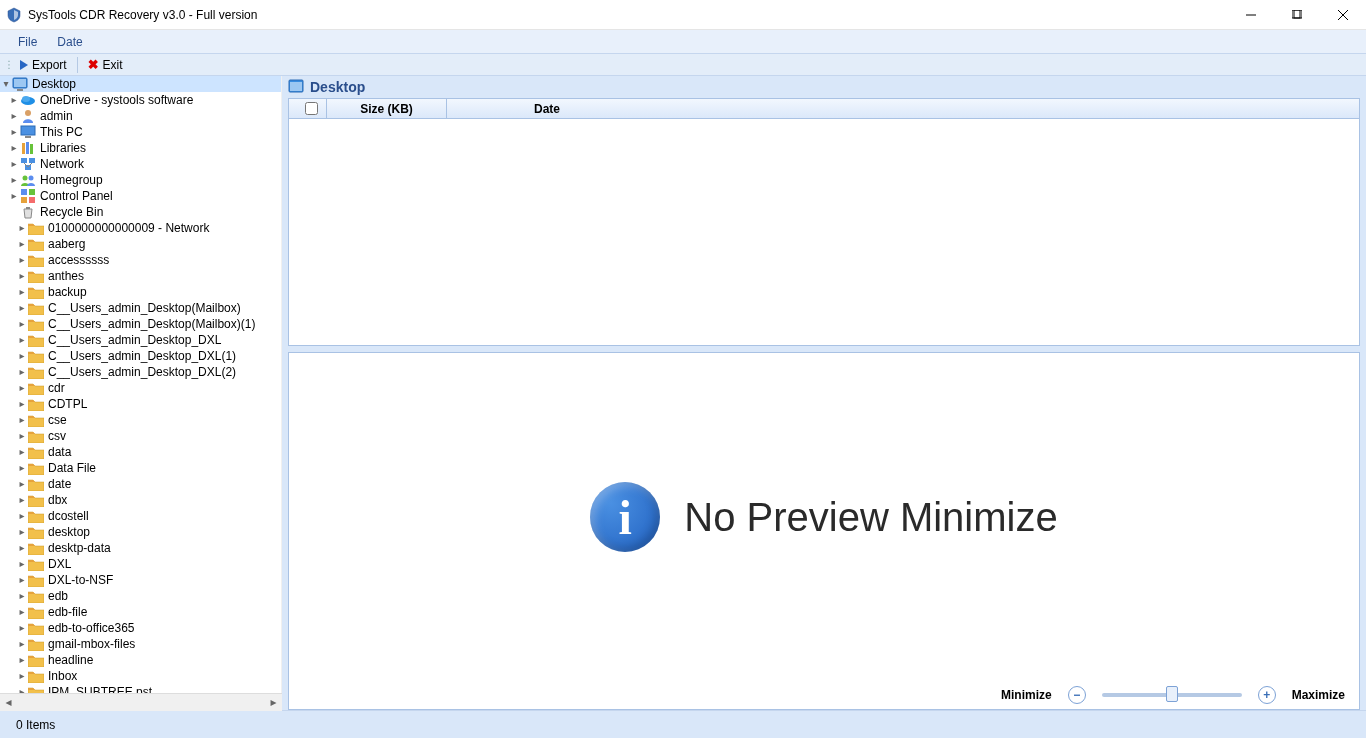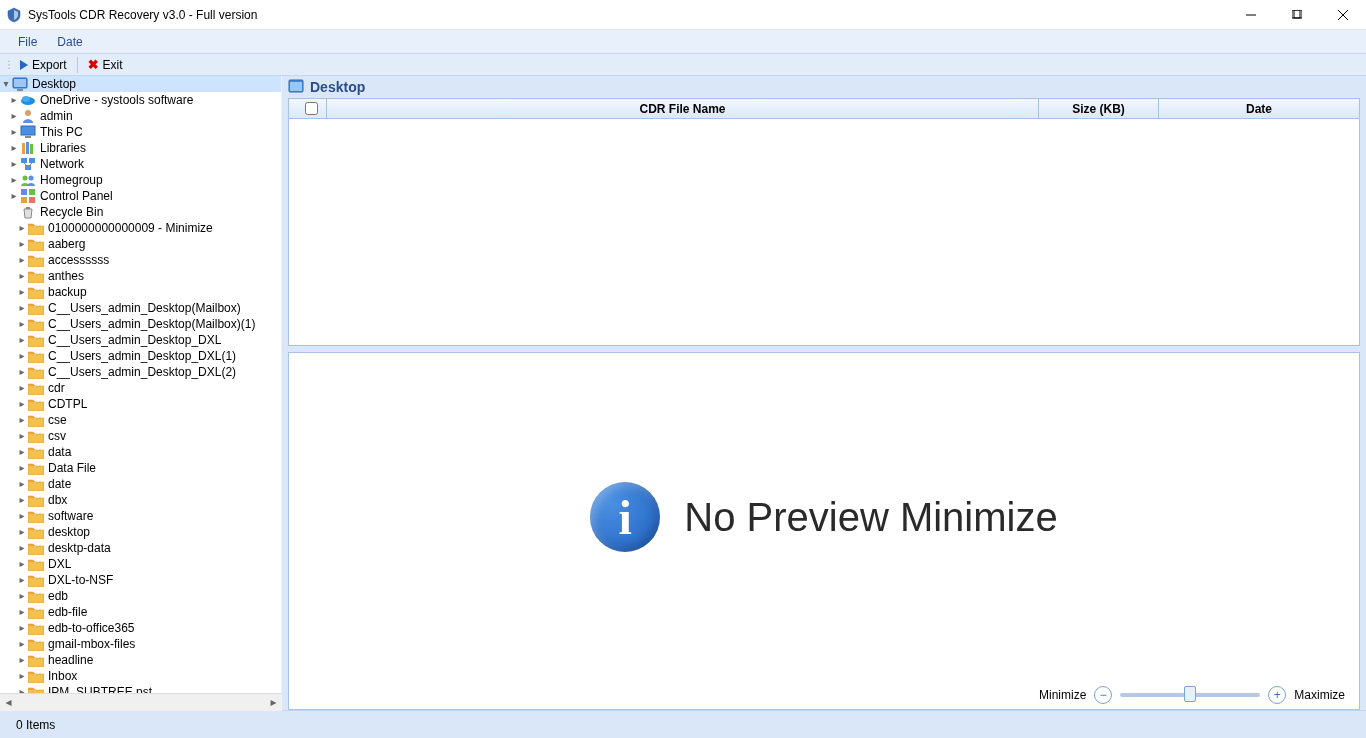--- a/index.html
+++ b/index.html
@@ -52,21 +52,21 @@
 .col-check { width: 38px; justify-content:flex-start; padding-left:8px;}
 .col-name { flex: 1; }
 .col-size { width: 120px; }
 .col-date { width: 200px; border-right:none !important;}
 .list-body { flex:1; background:#fff;}
 
 .preview-box { flex: 1; margin: 0 6px; background: #fff; border: 1px solid #a9c2e4; display:flex; flex-direction:column;}
 .preview-content { flex:1; display:flex; align-items:center; justify-content:center; gap: 24px;}
 .info-icon { width: 70px; height: 70px; border-radius: 50%; background: radial-gradient(circle at 30% 30%, #4a90e2, #1f5fbf); display:flex; align-items:center; justify-content:center; color:#fff; font-size:48px; font-weight:bold; font-family: Georgia, serif; box-shadow: inset -4px -4px 10px rgba(0,0,0,.2), inset 4px 4px 10px rgba(255,255,255,.3);}
 .preview-text { font-size: 40px; font-weight: 300; color: #2a2a2a; }
-.zoom-row { height: 28px; display:flex; align-items:center; justify-content:flex-end; padding: 0 14px; gap: 8px;}
+.zoom-row { height: 28px; display:flex; align-items:center; justify-content:flex-end; padding: 0 14px; gap: 16px; font-weight: bold;}
 .zoom-label { color:#000;}
 .zoom-btn { width:18px; height:18px; border:1px solid #7da2d6; border-radius:50%; display:flex; align-items:center; justify-content:center; color:#3a6fb7; font-size:12px; cursor:pointer; background:#fff;}
 .slider-track { width: 140px; height: 4px; background: #b5c9e4; position:relative; border-radius:2px;}
 .slider-thumb { width: 12px; height: 16px; background:#e8f0fb; border:1px solid #7da2d6; position:absolute; top:-7px; left: 64px; border-radius:2px; cursor:pointer;}
 
 .status-bar { height: 28px; background: #d9e7f9; display:flex; align-items:center; padding-left: 16px; border-top:1px solid #c5d6ee;}
 .status-bar .status { color: #000000; }
 
 
 .tree-scroll::-webkit-scrollbar { width: 17px; }
@@ -258,21 +258,21 @@
           <li>
             <div class="node">
               <span class="indent" style="width:16px"></span>
               <span class="expander">▸</span>
               <span class="ticon">
                 <svg width="16" height="13" viewBox="0 0 16 13">
                   <path d="M0 2 L5 2 L7 4 L16 4 L16 13 L0 13 Z" fill="#f2c04b" stroke="#c99a2a" stroke-width="0.5"></path>
                   <path d="M0 2 L5 2 L7 4 L0 4 Z" fill="#e6a23c"></path>
                 </svg>
               </span>
-              <span class="label">0100000000000009 - Minimize</span>
+              <span class="label">0100000000000009 - Network</span>
             </div>
           </li>
           <li>
             <div class="node">
               <span class="indent" style="width:16px"></span>
               <span class="expander">▸</span>
               <span class="ticon">
                 <svg width="16" height="13" viewBox="0 0 16 13">
                   <path d="M0 2 L5 2 L7 4 L16 4 L16 13 L0 13 Z" fill="#f2c04b" stroke="#c99a2a" stroke-width="0.5"></path>
                   <path d="M0 2 L5 2 L7 4 L0 4 Z" fill="#e6a23c"></path>
@@ -492,21 +492,21 @@
           <li>
             <div class="node">
               <span class="indent" style="width:16px"></span>
               <span class="expander">▸</span>
               <span class="ticon">
                 <svg width="16" height="13" viewBox="0 0 16 13">
                   <path d="M0 2 L5 2 L7 4 L16 4 L16 13 L0 13 Z" fill="#f2c04b" stroke="#c99a2a" stroke-width="0.5"></path>
                   <path d="M0 2 L5 2 L7 4 L0 4 Z" fill="#e6a23c"></path>
                 </svg>
               </span>
-              <span class="label">software</span>
+              <span class="label">dcostell</span>
             </div>
           </li>
           <li>
             <div class="node">
               <span class="indent" style="width:16px"></span>
               <span class="expander">▸</span>
               <span class="ticon">
                 <svg width="16" height="13" viewBox="0 0 16 13">
                   <path d="M0 2 L5 2 L7 4 L16 4 L16 13 L0 13 Z" fill="#f2c04b" stroke="#c99a2a" stroke-width="0.5"></path>
                   <path d="M0 2 L5 2 L7 4 L0 4 Z" fill="#e6a23c"></path>
@@ -663,21 +663,20 @@
           </svg>
       </span>
       <span class="txt">Desktop</span>
     </div>
 
     <div class="list-box">
       <div class="list-header">
         <div class="col col-check">
             <input type="checkbox" style="">
           </div>
-        <div class="col col-name">CDR File Name</div>
         <div class="col col-size">Size (KB)</div>
         <div class="col col-date">Date</div>
       </div>
       <div class="list-body"></div>
     </div>
 
     <div class="preview-box">
       <div class="preview-content">
         <div class="info-icon">i</div>
         <div class="preview-text">No Preview Minimize</div>

